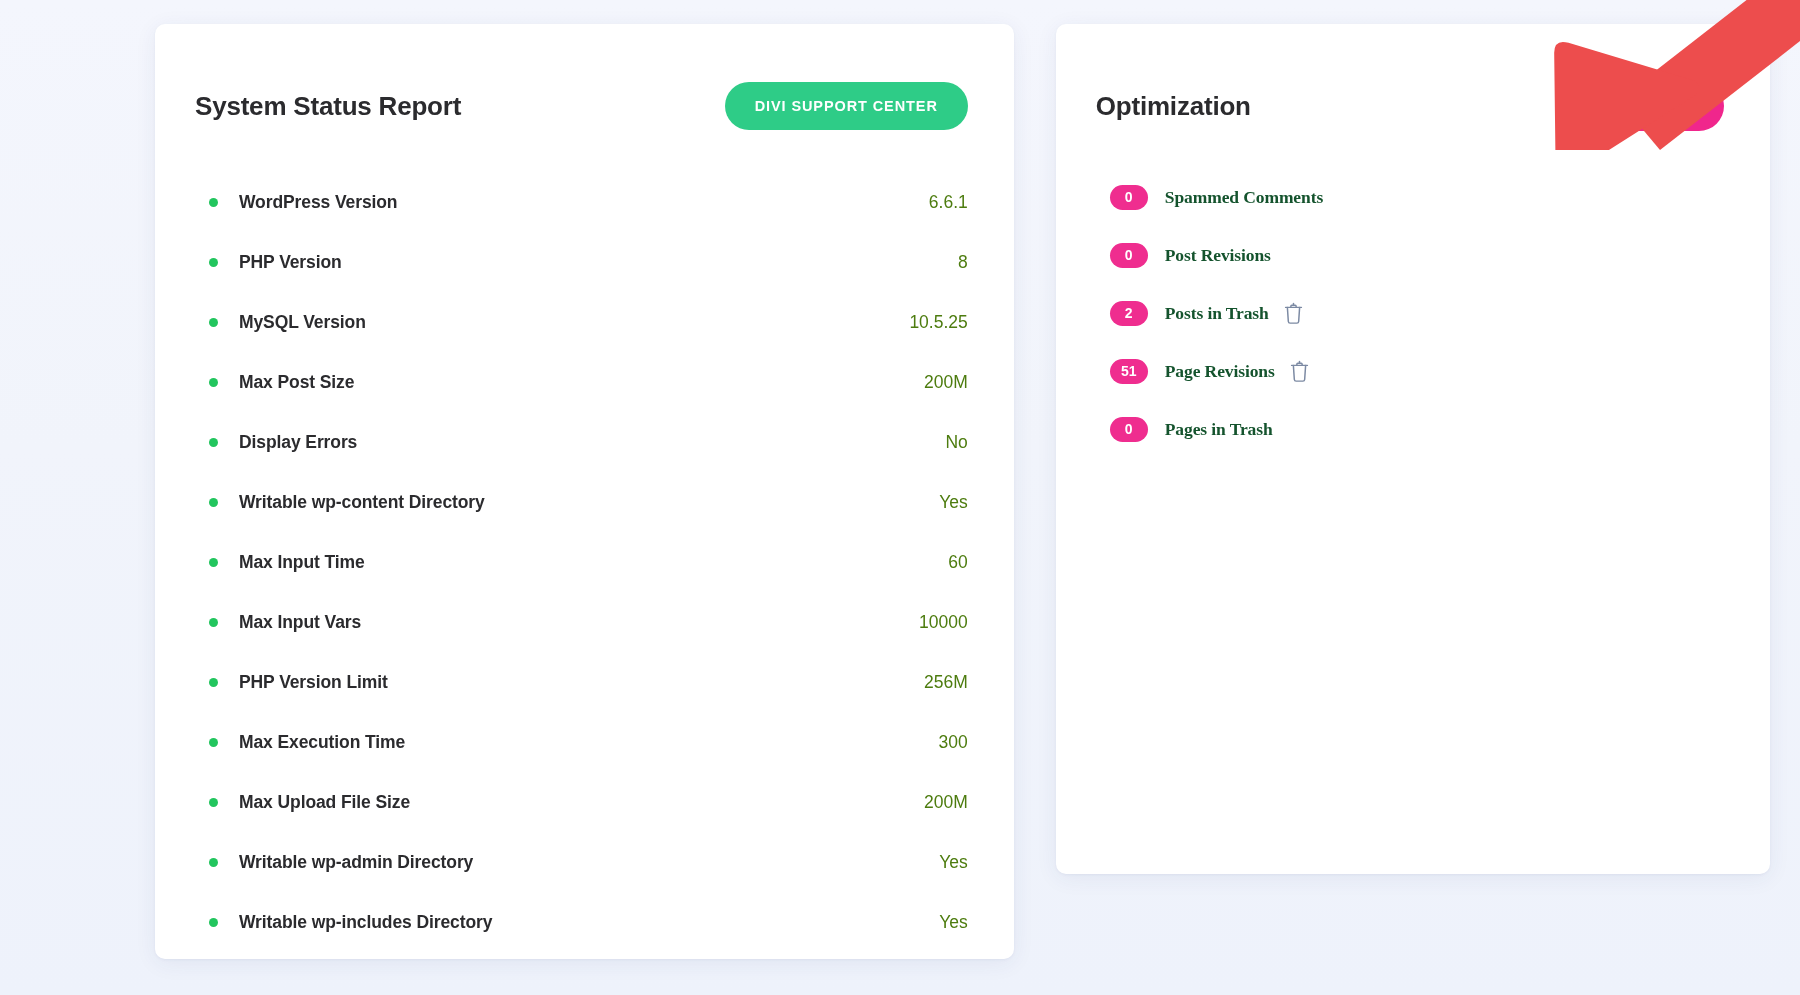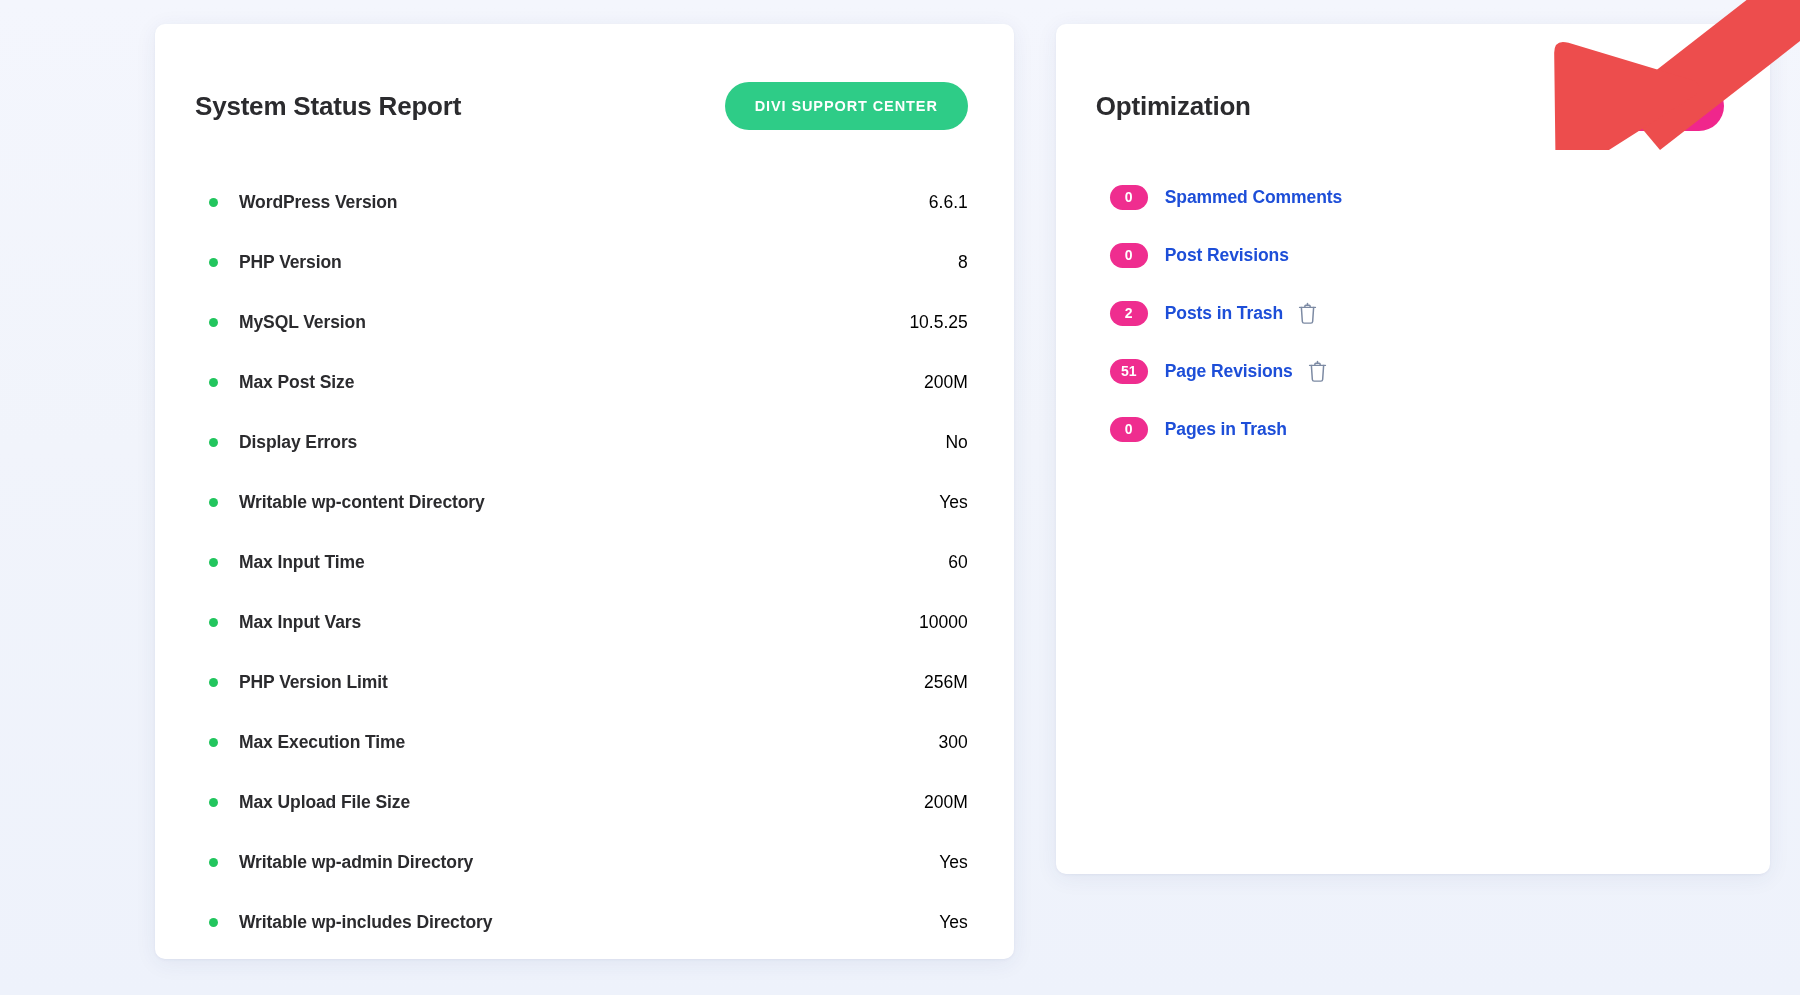--- a/index.html
+++ b/index.html
@@ -114,21 +114,21 @@
     font-size: 17.5px;
     font-weight: 700;
     color: #2b2b2e;
     letter-spacing: -0.1px;
   }
 
   .status-value {
     margin-left: auto;
     font-size: 17.5px;
     font-weight: 400;
-    color: #000000;
+    color: #4d7c0f;
   }
 
   
   .opt-list {
     margin-top: 26px;
     list-style: none;
   }
 
   .opt-row {
     display: flex;
@@ -149,22 +149,23 @@
     align-items: center;
     justify-content: center;
     margin-left: 14px;
     margin-right: 17px;
     flex: 0 0 auto;
   }
 
   .opt-label {
     font-size: 17.5px;
     font-weight: 700;
-    color: #1d4ed8;
+    color: #14532d;
     letter-spacing: -0.1px;
+    font-family: Liberation Serif, serif;
   }
 
   .trash {
     margin-left: 14px;
     display: inline-flex;
     align-items: center;
     cursor: pointer;
   }
 
   .trash svg { display: block; }

